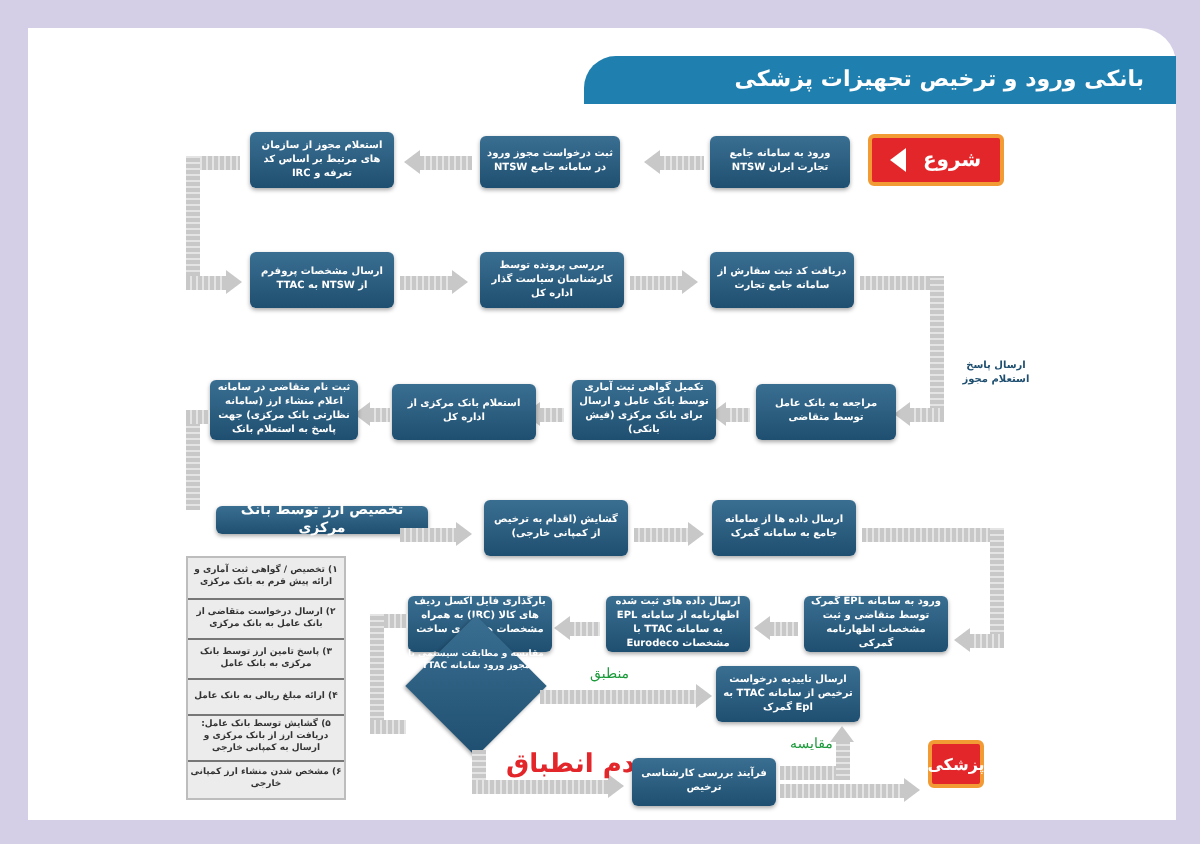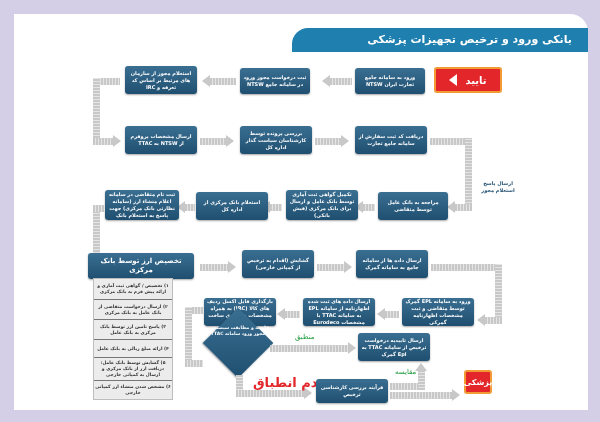--- a/index.html
+++ b/index.html
@@ -24,21 +24,21 @@
   .label-red { position:absolute; color:#e3262a; font-weight:bold; font-size:13px; direction:rtl; }
   .label-blue { position:absolute; color:#1f4f70; font-weight:bold; font-size:5px; line-height:7px; direction:rtl; text-align:center; }
 </style>
 </head>
 <body>
 
 <div class="panel"></div>
 <div class="title-bar">بانکی ورود و ترخیص تجهیزات پزشکی</div>
 
 <div class="start">
-  <span>تایید</span>
+  <span>شروع</span>
   <span style="display:inline-block;width:0;height:0;border-top:6px solid transparent;border-bottom:6px solid transparent;border-right:8px solid #fff;"></span>
 </div>
 <div class="box" style="left:355px;top:68px;width:70px;height:26px;">ورود به سامانه جامع تجارت ایران NTSW</div>
 <div class="hbar" style="left:330px;top:78px;width:22px;"></div>
 <div class="arrow-l" style="left:322px;top:75px;"></div>
 <div class="box" style="left:240px;top:68px;width:70px;height:26px;">ثبت درخواست مجوز ورود در سامانه جامع NTSW</div>
 <div class="hbar" style="left:210px;top:78px;width:26px;"></div>
 <div class="arrow-l" style="left:202px;top:75px;"></div>
 <div class="box" style="left:125px;top:66px;width:72px;height:28px;">استعلام مجوز از سازمان های مرتبط بر اساس کد تعرفه و IRC</div>
 <div class="hbar" style="left:95px;top:78px;width:25px;"></div>
@@ -65,21 +65,21 @@
 <div class="box" style="left:286px;top:190px;width:72px;height:30px;">تکمیل گواهی ثبت آماری توسط بانک عامل و ارسال برای بانک مرکزی (فیش بانکی)</div>
 <div class="hbar" style="left:270px;top:204px;width:12px;"></div>
 <div class="arrow-l" style="left:262px;top:201px;"></div>
 <div class="box" style="left:196px;top:192px;width:72px;height:28px;">استعلام بانک مرکزی از اداره کل</div>
 <div class="hbar" style="left:185px;top:204px;width:10px;"></div>
 <div class="arrow-l" style="left:177px;top:201px;"></div>
 <div class="box" style="left:105px;top:190px;width:74px;height:30px;">ثبت نام متقاضی در سامانه اعلام منشاء ارز (سامانه نظارتی بانک مرکزی) جهت پاسخ به استعلام بانک</div>
 <div class="vbar" style="left:93px;top:205px;height:50px;"></div>
 <div class="hbar" style="left:93px;top:205px;width:12px;"></div>
 
-<div class="box big" style="left:88px;top:253px;width:106px;height:26px;">تخصیص ارز توسط بانک مرکزی</div>
+<div class="box big" style="left:108px;top:253px;width:106px;height:14px;">تخصیص ارز توسط بانک مرکزی</div>
 <div class="hbar" style="left:200px;top:264px;width:28px;"></div>
 <div class="arrow-r" style="left:228px;top:261px;"></div>
 <div class="box" style="left:242px;top:250px;width:72px;height:28px;">گشایش (اقدام به ترخیص از کمپانی خارجی)</div>
 <div class="hbar" style="left:317px;top:264px;width:27px;"></div>
 <div class="arrow-r" style="left:344px;top:261px;"></div>
 <div class="box" style="left:356px;top:250px;width:72px;height:28px;">ارسال داده ها از سامانه جامع به سامانه گمرک</div>
 <div class="hbar" style="left:431px;top:264px;width:70px;"></div>
 <div class="vbar" style="left:495px;top:264px;height:57px;"></div>
 
 <div class="side-list">

